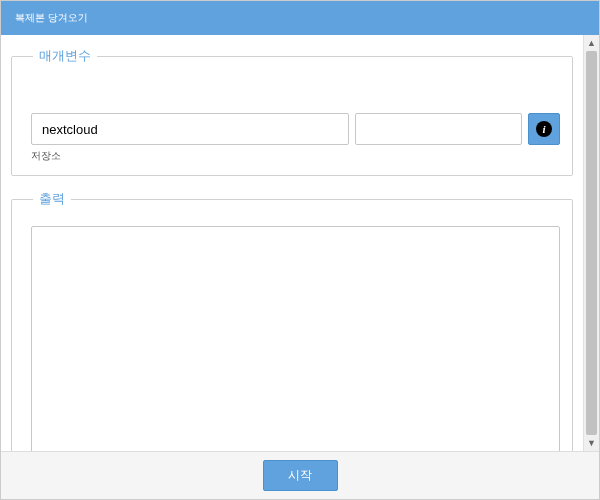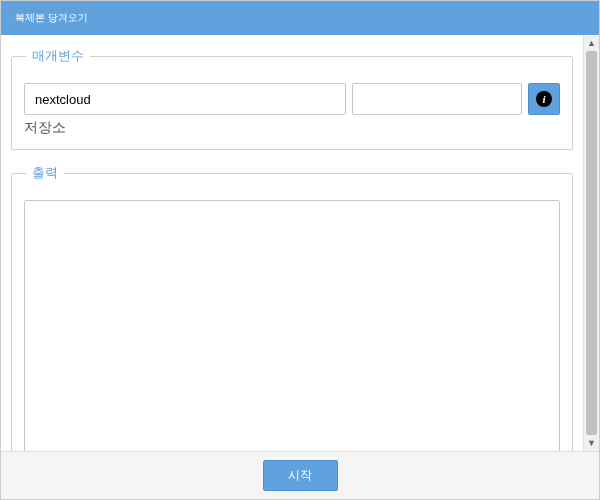--- a/index.html
+++ b/index.html
@@ -58,33 +58,34 @@
       text-align: center;
       font-size: 9px;
       color: #666;
       line-height: 16px;
     }
     .scrollbar-arrow.up { top: 0; }
     .scrollbar-arrow.down { bottom: 0; }
     fieldset {
       border: 1px solid #d0d0d0;
       border-radius: 2px;
-      padding: 18px 12px 12px 12px;
+      padding: 18px 12px 12px 19px;
       margin-bottom: 14px;
     }
     legend {
       color: #5fa2dd;
       font-size: 13px;
       padding: 0 6px;
       margin-left: 2px;
     }
     .param-row {
       display: flex;
       gap: 6px;
       align-items: flex-start;
+      margin-top: 30px;
     }
     .field-group {
       display: flex;
       flex-direction: column;
     }
     .field-group.repo {
       flex: 1.9;
     }
     .field-group.tag {
       flex: 1;
@@ -93,21 +94,21 @@
       width: 100%;
       height: 32px;
       border: 1px solid #c7c7c7;
       border-radius: 2px;
       padding: 0 10px;
       font-size: 13px;
       font-family: inherit;
       outline: none;
     }
     .field-label {
-      font-size: 14px;
+      font-size: 10px;
       color: #555;
       margin-top: 4px;
     }
     .info-btn {
       width: 32px;
       height: 32px;
       background: #5fa2dd;
       border: 1px solid #4a90cc;
       border-radius: 2px;
       display: flex;

